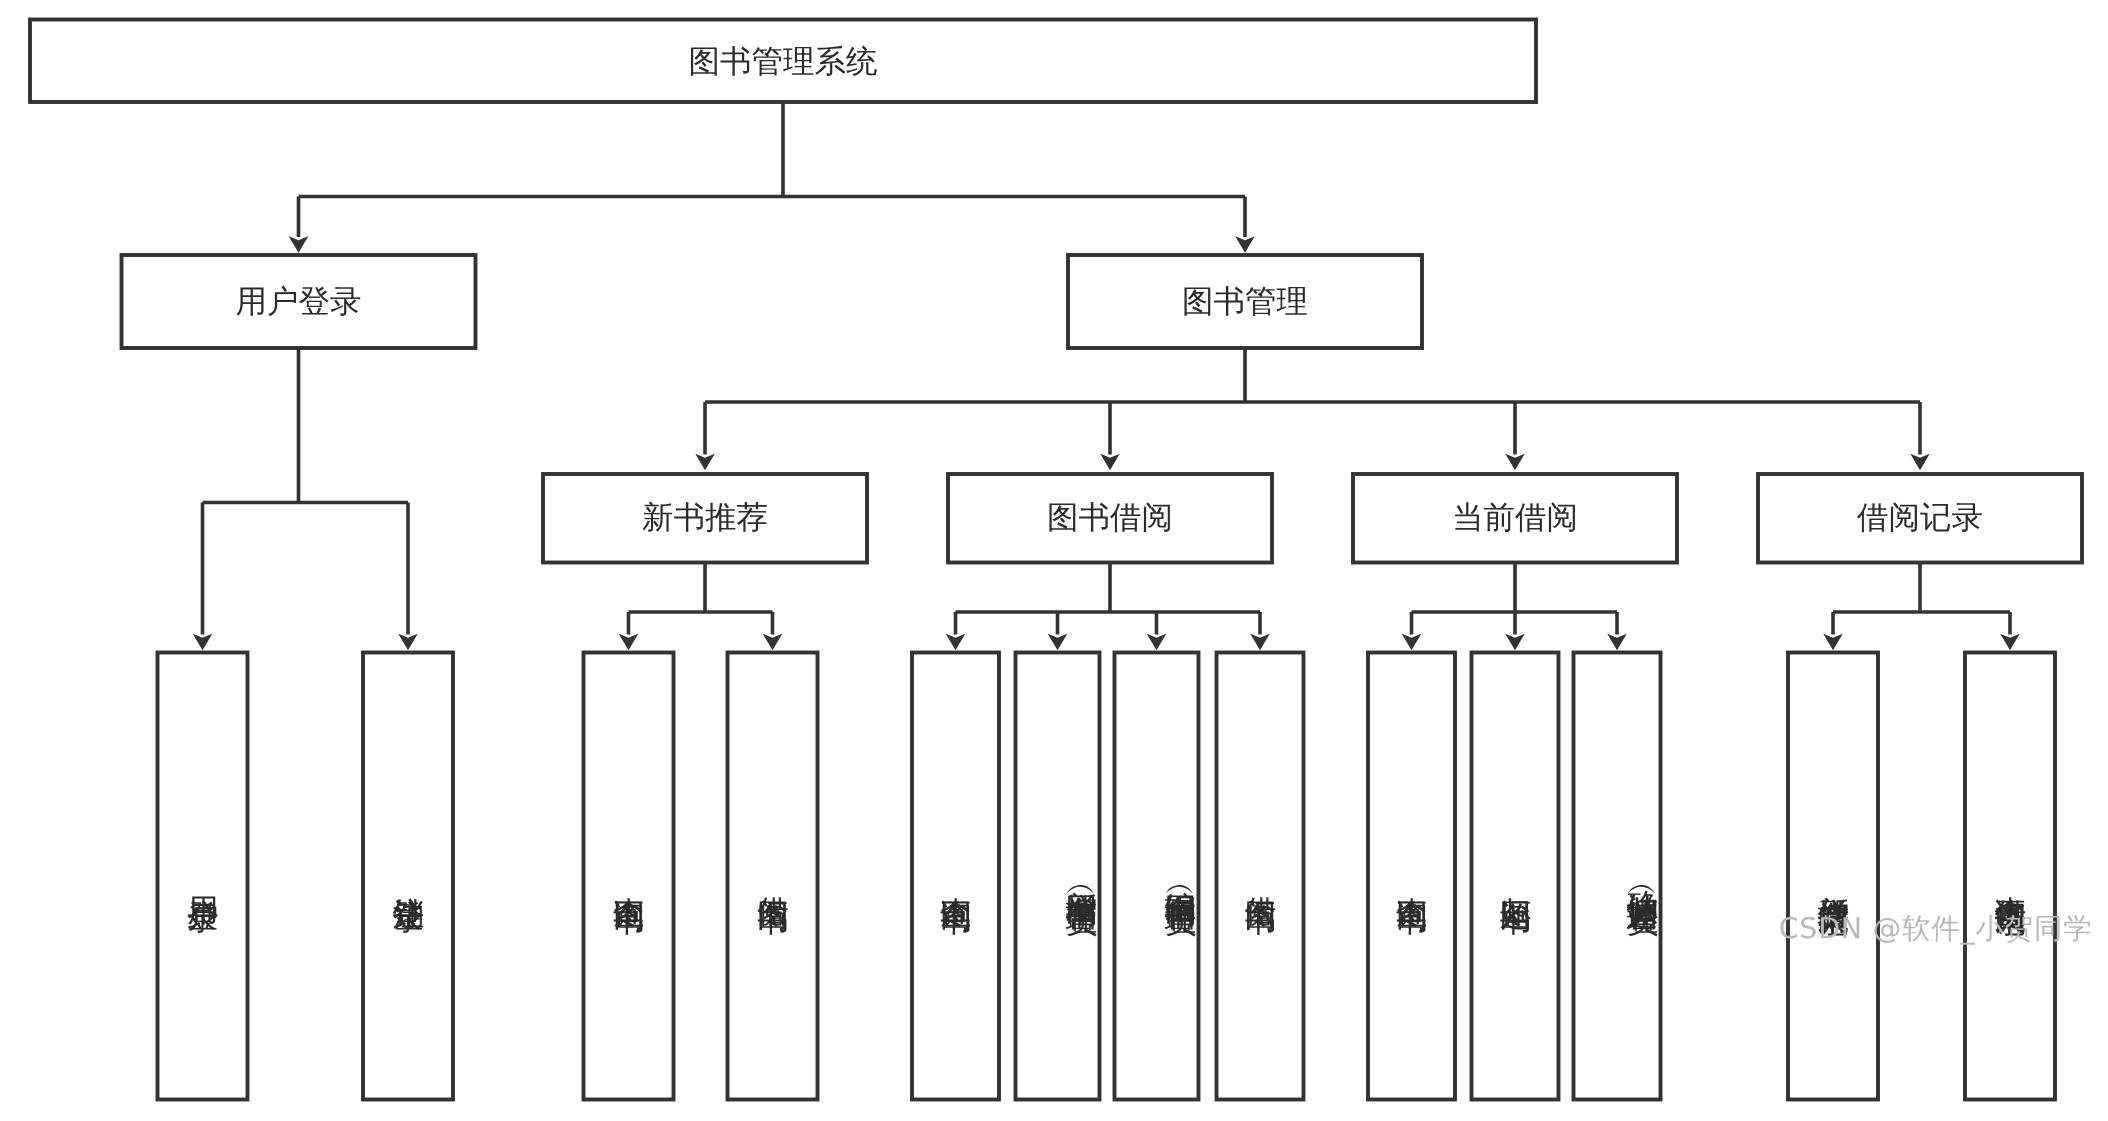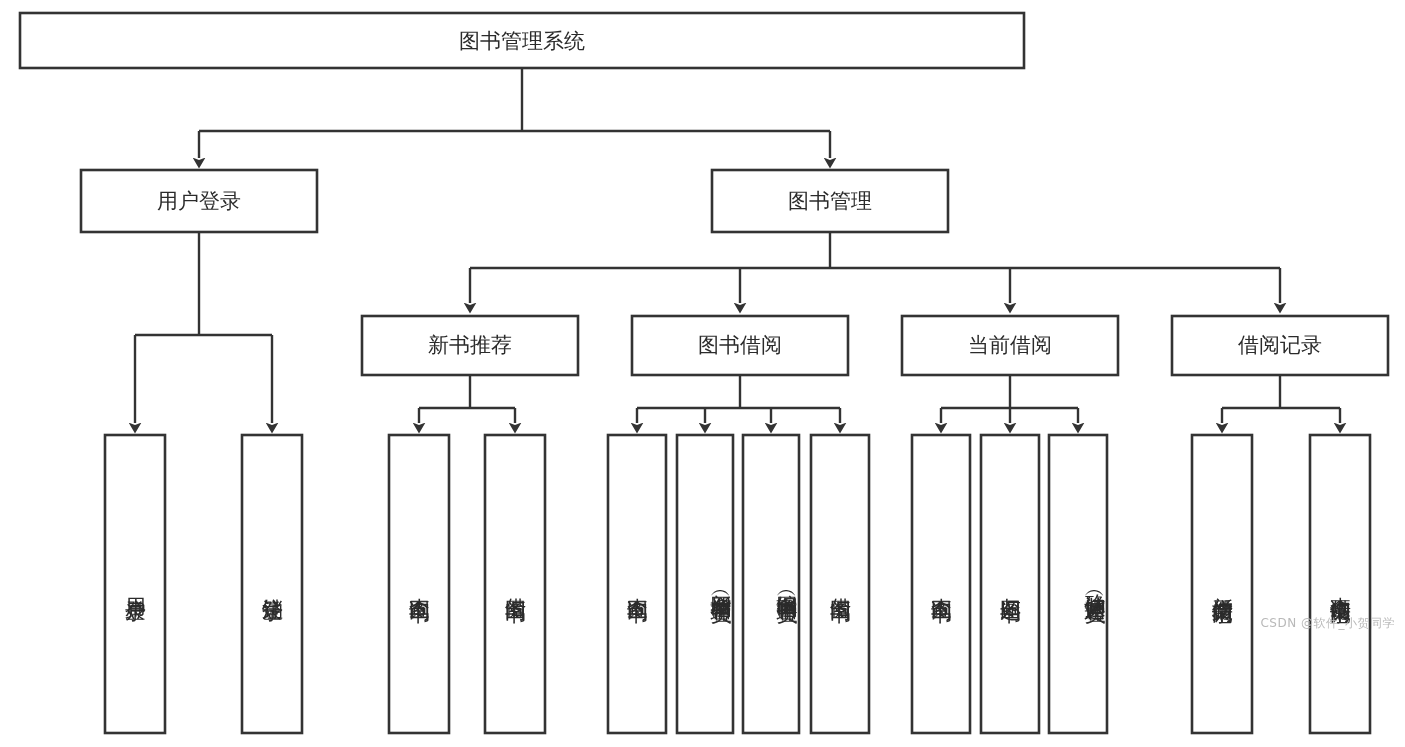--- a/index.html
+++ b/index.html
@@ -63,21 +63,21 @@
     letter-spacing: 1.5px;
     color: #2b2b2b;
     font-family: "DejaVu Sans", "Liberation Sans", sans-serif;
     pointer-events: none;
     text-align: center;
   }
   .watermark {
     position: absolute;
     right: 10px;
     bottom: 6px;
-    font-size: 12px;
+    font-size: 19px;
     color: #b9b9b9;
     font-family: "DejaVu Sans", "Liberation Sans", sans-serif;
     letter-spacing: 0.5px;
     white-space: nowrap;
   }
 </style>
 </head>
 <body>
 
 <div id="diagram-root">

